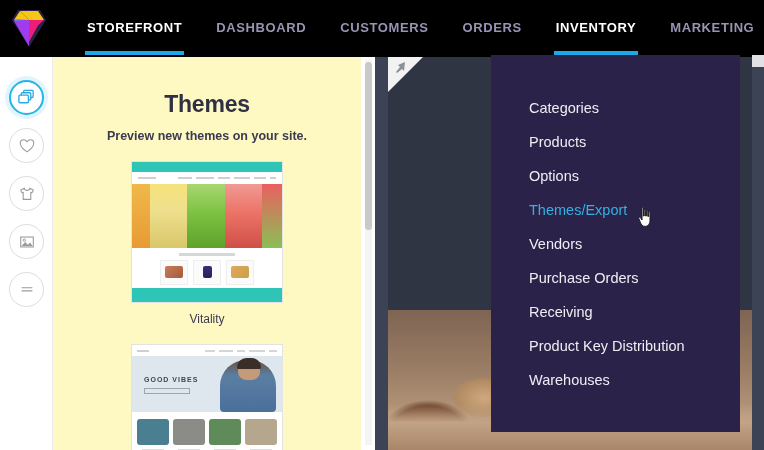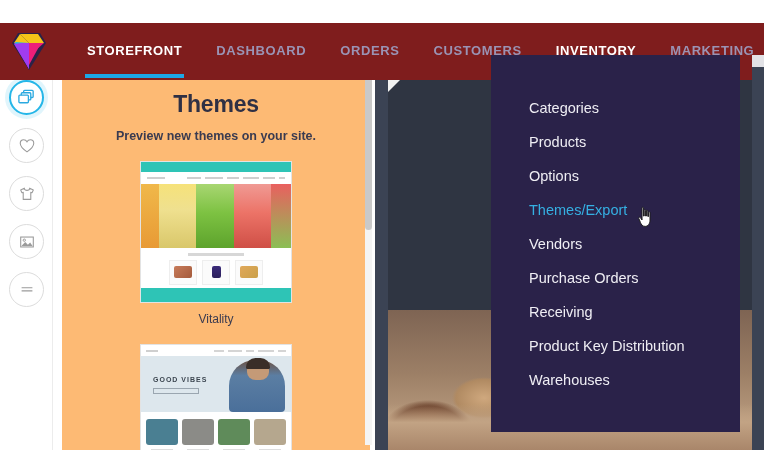--- a/index.html
+++ b/index.html
@@ -7,23 +7,22 @@
     width: 764px; height: 450px;
     overflow: hidden;
     font-family: "Liberation Sans", sans-serif;
     background: #ffffff;
   }
   #app { position: relative; width: 764px; height: 450px; overflow: hidden; background:#fff; }
 
   
   .topnav {
     position: absolute; left: 0; top: 0; width: 764px; height: 57px;
-    background: #7f1d1d;
+    background: #000000;
     z-index: 40;
-    margin-top: 23px;
   }
   .logo-wrap {
     position: absolute; left: 9px; top: 7px; width: 40px; height: 42px;
   }
   .logo-wrap svg { display:block; }
   .nav-items {
     position: absolute; left: 70px; top: 0; height: 55px;
     display: flex; align-items: center; gap: 0;
   }
   .nav-item {
@@ -58,22 +57,22 @@
     cursor: pointer;
   }
   .rail-btn.active {
     border: 2px solid #25b6e8;
     box-shadow: 0 0 0 4px rgba(37,182,232,.14);
   }
   .rail-btn svg { display:block; }
 
   
   .themes-panel {
-    position: absolute; left: 62px; top: 55px; width: 308px; height: 395px;
-    background: #fdba74; overflow: hidden; z-index: 15;
+    position: absolute; left: 53px; top: 55px; width: 308px; height: 395px;
+    background: #fef9c3; overflow: hidden; z-index: 15;
   }
   .themes-title {
     margin-top: 36px; text-align: center;
     font-size: 23px; font-weight: bold; color: #2f3044;
     letter-spacing: -.2px;
   }
   .themes-sub {
     margin-top: 11px; text-align: center;
     font-size: 12.5px; font-weight: bold; color: #3a3b50;
   }
@@ -434,22 +433,22 @@
         <path d="M20 13 L35 13 L20 39 Z" fill="#8a2be2" opacity="0"></path>
         <path d="M20 13 L34 13 L20 38 Z" fill="#a03cf0" opacity="0.0"></path>
         <path d="M20 13 L33 13 L20 37 Z" fill="#ed1e79" opacity="0.0"></path>
         <path d="M13 13 L20 13 L20 39 L5 14 Z" fill="#a03cf0"></path>
         <path d="M20 13 L32 13 L20 35 Z" fill="#ed1e79"></path>
       </svg>
     </div>
     <div class="nav-items">
       <div class="nav-item active">STOREFRONT</div>
       <div class="nav-item">DASHBOARD</div>
+      <div class="nav-item">CUSTOMERS</div>
       <div class="nav-item">ORDERS</div>
-      <div class="nav-item">CUSTOMERS</div>
       <div class="nav-item active">INVENTORY</div>
       <div class="nav-item">MARKETING</div>
 
     </div>
   </div>
 
   <div class="cursor">
     <svg width="20" height="24" viewBox="0 0 20 24">
       <path d="M6 2 C6 1 7.4 1 7.4 2 L7.4 10 L8.2 10 L8.2 4.4 C8.2 3.4 9.6 3.4 9.6 4.4 L9.6 10 L10.4 10 L10.4 5 C10.4 4 11.8 4 11.8 5 L11.8 10.4 L12.6 10.4 L12.6 6.6 C12.6 5.6 14 5.6 14 6.6 L14 14.2 C14 18 11.8 20.4 9.2 20.4 C6.6 20.4 5.2 18.6 4.4 16.4 L2.8 12.4 C2.4 11.4 3.8 10.6 4.4 11.6 L6 14 Z" fill="#ffffff" stroke="#1c1c1c" stroke-width="1"></path>
     </svg>

